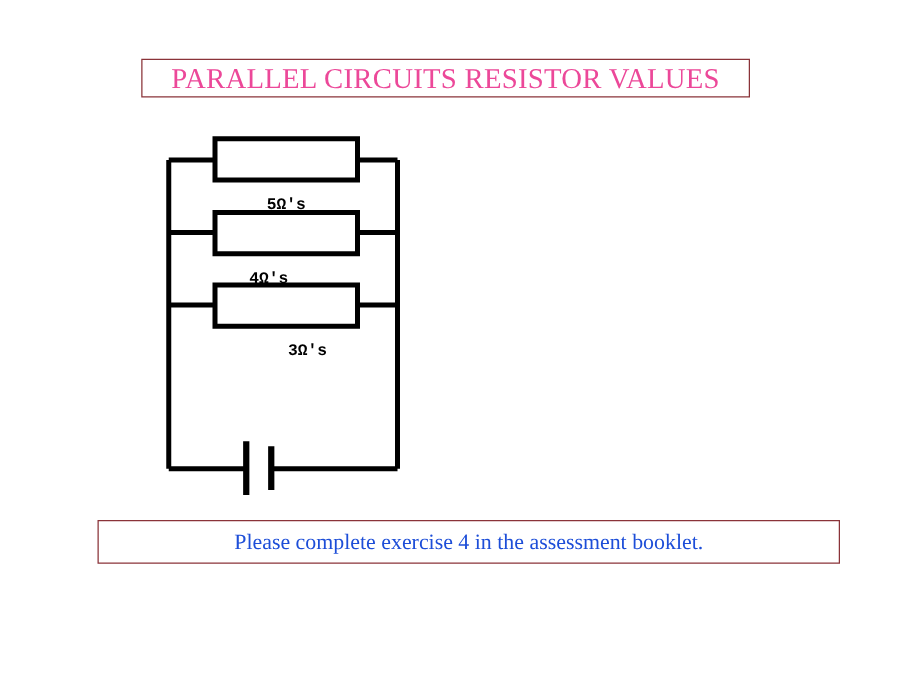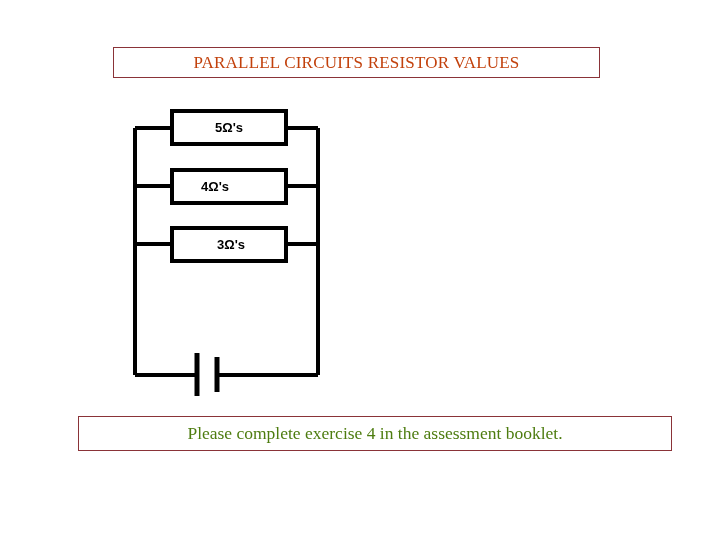--- a/index.html
+++ b/index.html
@@ -26,23 +26,23 @@
     height: 31px;
     box-sizing: border-box;
     border: 1.5px solid #8a3338;
     background: #ffffff;
     display: flex;
     align-items: center;
     justify-content: center;
   }
   #title-text {
     font-family: "Liberation Serif", "DejaVu Serif", serif;
-    font-size: 17px;
+    font-size: 23px;
     line-height: 1;
-    color: #c2410c;
+    color: #ec4899;
     letter-spacing: 0.2px;
     white-space: nowrap;
   }
 
   
   #footer-box {
     position: absolute;
     left: 78px;
     top: 416px;
     width: 594px;
@@ -51,21 +51,21 @@
     border: 1.5px solid #8a3338;
     background: #ffffff;
     display: flex;
     align-items: center;
     justify-content: center;
   }
   #footer-text {
     font-family: "Liberation Serif", "DejaVu Serif", serif;
     font-size: 17.5px;
     line-height: 1;
-    color: #4d7c0f;
+    color: #1d4ed8;
     white-space: nowrap;
   }
 
   
   #circuit-area {
     position: absolute;
     left: 0;
     top: 0;
     width: 720px;
     height: 540px;
@@ -91,30 +91,31 @@
     stroke: #000000;
     stroke-width: 5;
     stroke-linecap: butt;
   }
 
   
   .resistor-label {
     position: absolute;
     width: 118px;
     text-align: center;
-    font-family: Liberation Sans, sans-serif;
+    font-family: Liberation Mono, monospace;
     font-weight: bold;
     font-size: 13px;
     line-height: 1;
     color: #000000;
     white-space: nowrap;
+    margin-top: 36px;
   }
   #resistor-label-0 { left: 170px; top: 121px; }
   #resistor-label-1 { left: 156px; top: 180px; }
-  #resistor-label-2 { left: 172px; top: 238px; }
+  #resistor-label-2 { left: 187px; top: 238px; }
 </style>
 </head>
 <body>
 
 <div id="title-box">
   <span id="title-text">PARALLEL CIRCUITS RESISTOR VALUES</span>
 </div>
 
 <div id="circuit-area">
   <svg id="circuit-svg" viewBox="0 0 720 540" xmlns="http://www.w3.org/2000/svg">

